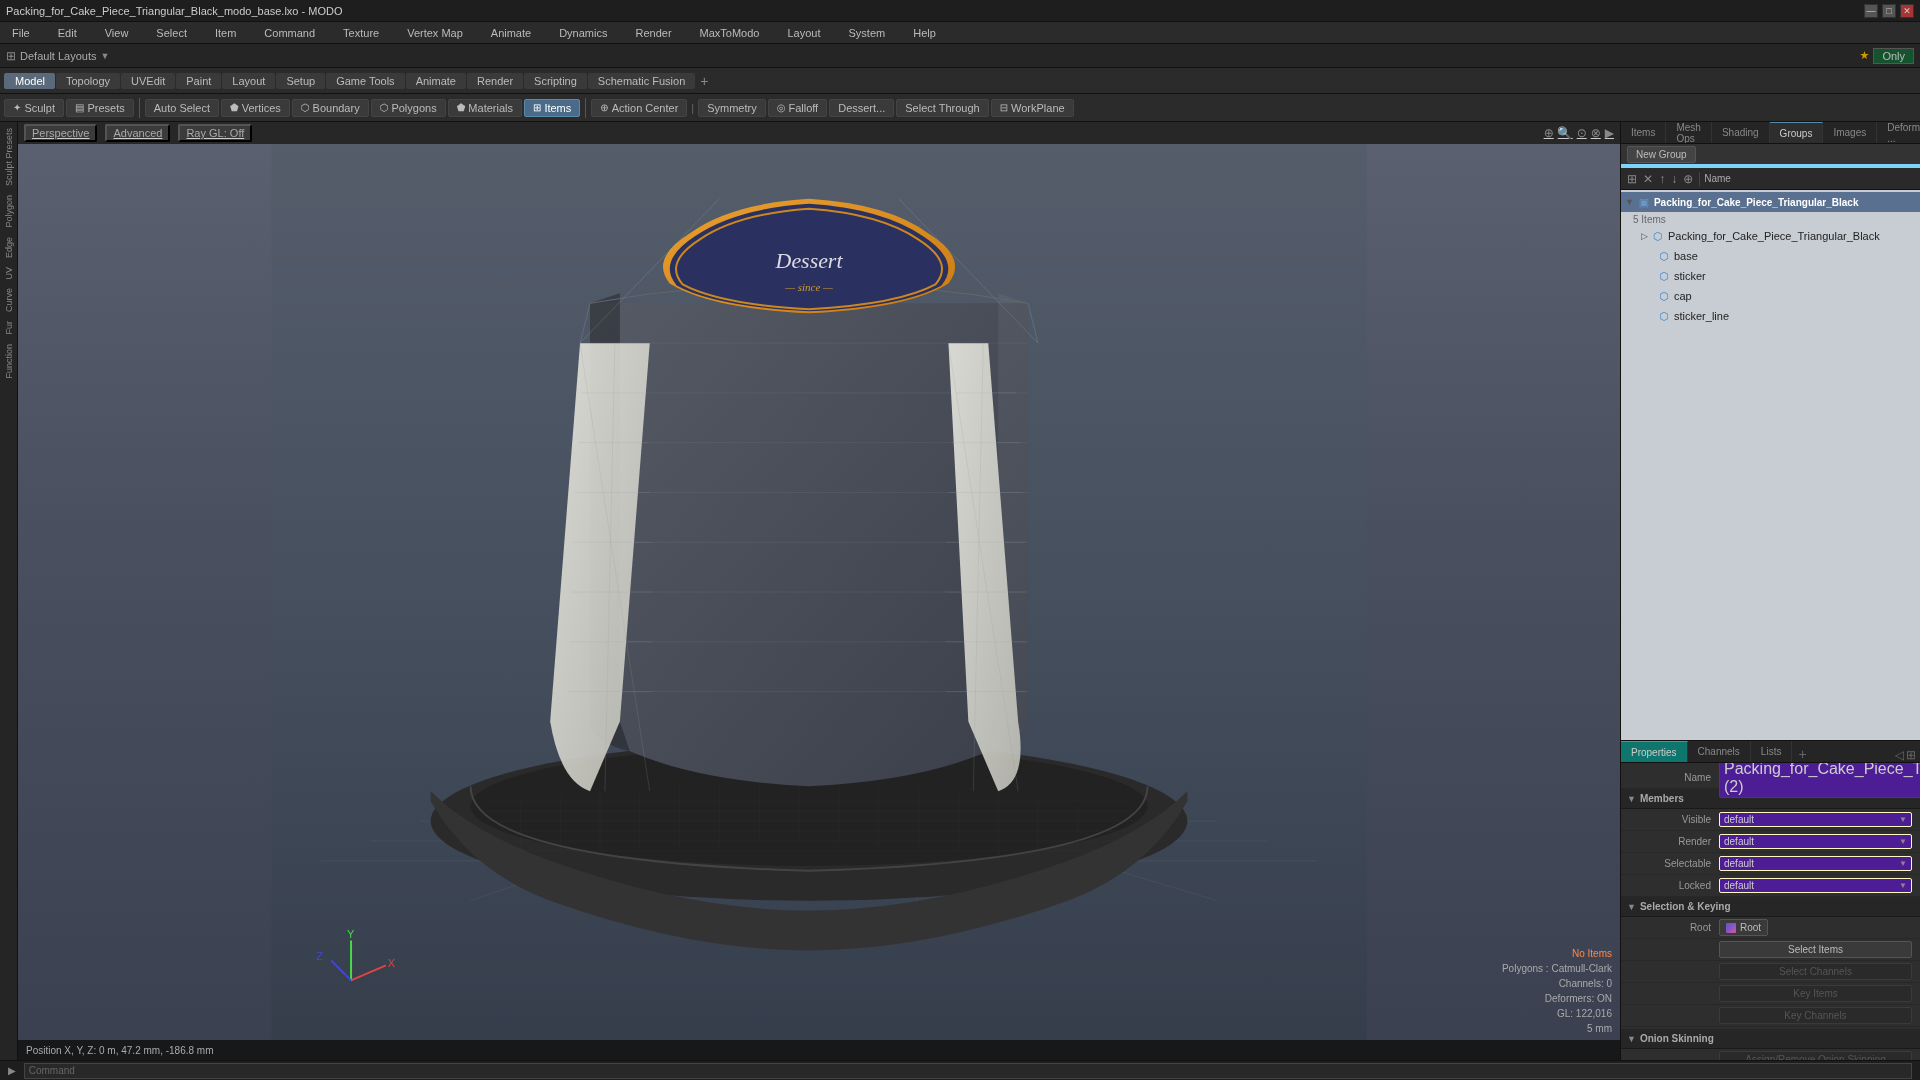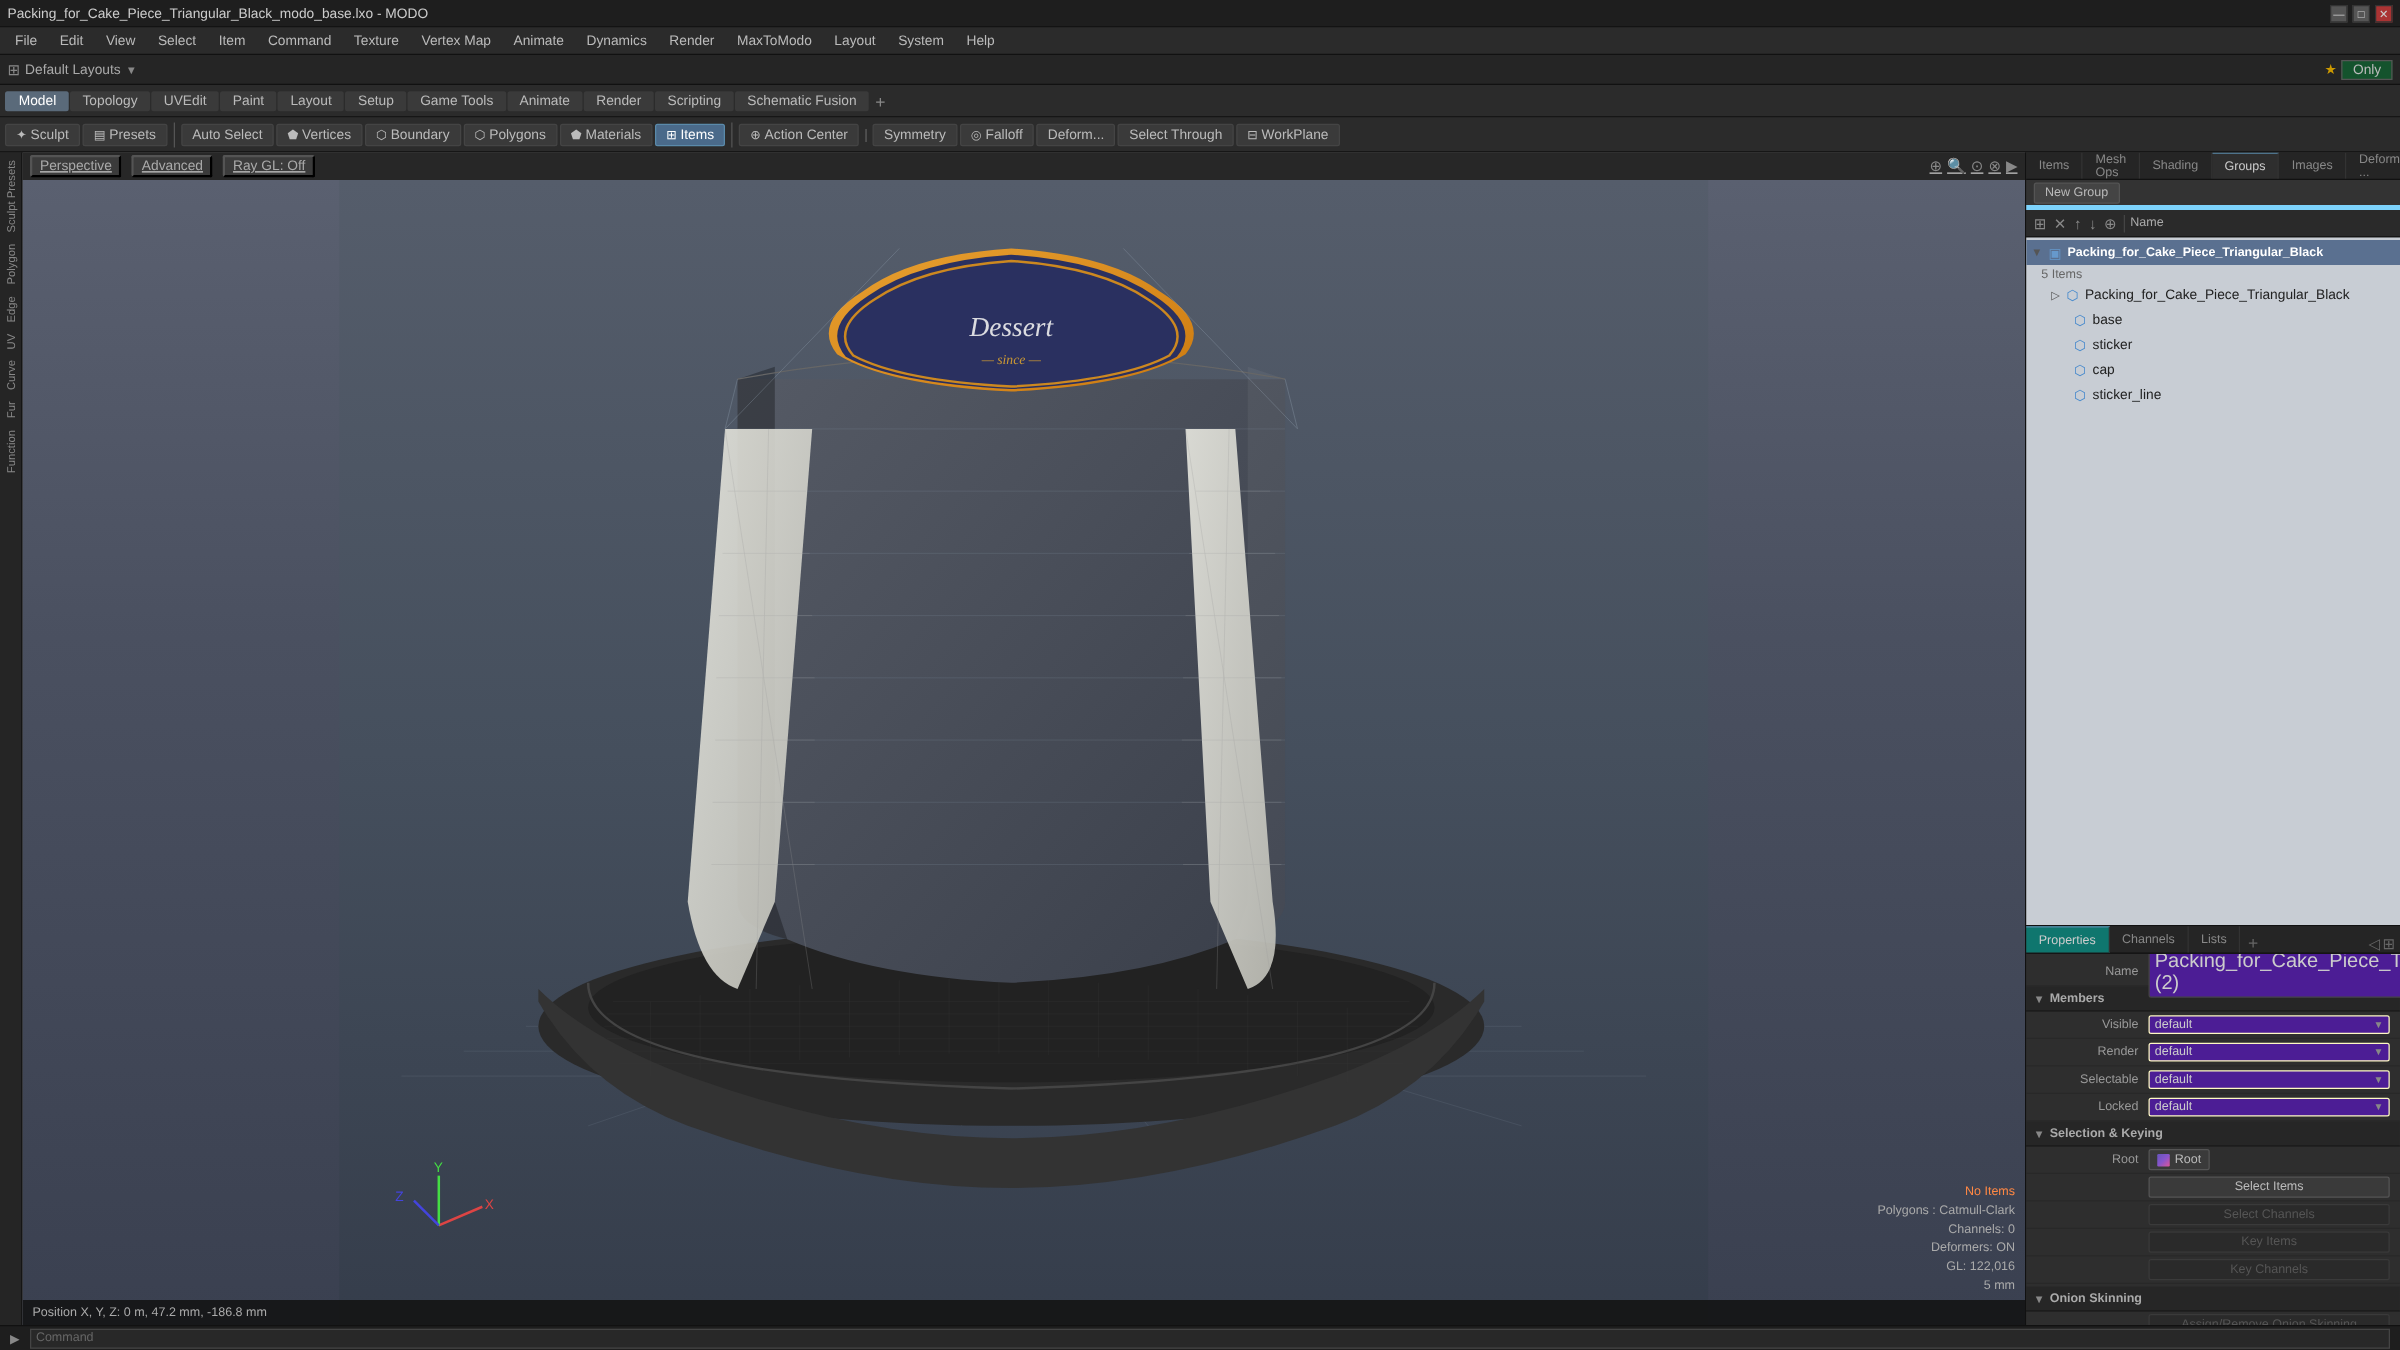--- a/index.html
+++ b/index.html
@@ -36,21 +36,21 @@
     }
 
     
     #menubar {
       height: 22px;
       background: #2b2b2b;
       display: flex;
       align-items: center;
       padding: 0 4px;
       border-bottom: 1px solid #111;
-      gap: 2px;
+      gap: 12px;
     }
     .menu-item {
       padding: 2px 8px;
       color: #bbb;
       font-size: 11px;
       cursor: pointer;
       border-radius: 2px;
     }
 
     
@@ -551,21 +551,21 @@
   </button>
   <span class="tb2-pipe">|</span>
   <button class="tb2-btn">
     <span>Symmetry</span>
   </button>
   <button class="tb2-btn">
     <span class="tb2-icon">◎</span>
     <span>Falloff</span>
   </button>
   <button class="tb2-btn">
-    <span>Deform...</span>
+    <span>Dessert...</span>
   </button>
   <button class="tb2-btn">
     <span>Select Through</span>
   </button>
   <button class="tb2-btn">
     <span class="tb2-icon">⊟</span>
     <span>WorkPlane</span>
   </button>
 </div>
 

